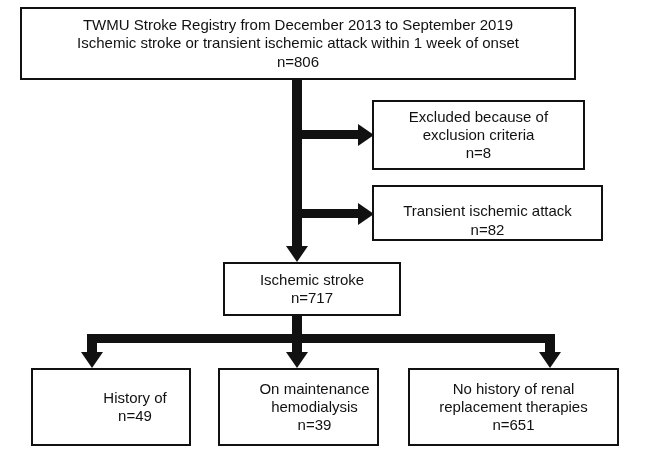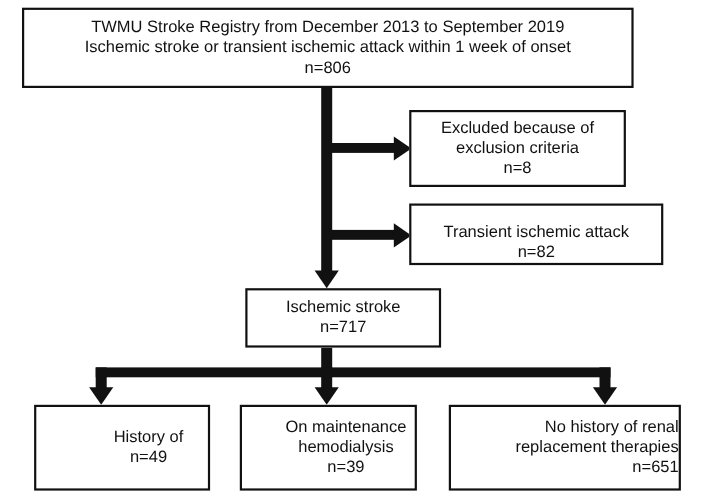--- a/index.html
+++ b/index.html
@@ -28,26 +28,26 @@
     text-align: center;
     color: #111111;
     z-index: 3;
   }
   .node .ln {
     display: block;
     line-height: 1.22;
     white-space: nowrap;
   }
   #node-source   { left: 20px;  top: 7px;   width: 556px; height: 73px;  font-size: 15px; }
-  #node-excluded { left: 372px; top: 100px; width: 197px; height: 70px;  font-size: 15px; }
+  #node-excluded { left: 372px; top: 100px; width: 213px; height: 70px;  font-size: 15px; }
   #node-tia      { left: 372px; top: 185px; width: 231px; height: 56px;  font-size: 15px; justify-content: flex-end; }
   #node-ischemic { left: 223px; top: 262px; width: 178px; height: 54px;  font-size: 15px; }
   #node-transplant { left: 31px;  top: 368px; width: 160px; height: 78px; font-size: 15px; padding-left: 48px; }
   #node-dialysis   { left: 218px; top: 368px; width: 161px; height: 78px; font-size: 15px; padding-left: 32px; }
-  #node-nortt      { left: 408px; top: 368px; width: 211px; height: 78px; font-size: 15px; align-items: flex-end; }
+  #node-nortt      { left: 408px; top: 368px; width: 211px; height: 78px; font-size: 15px; }
 
   .conn {
     position: absolute;
     background: #111111;
     z-index: 1;
   }
   .arrowhead {
     position: absolute;
     width: 0;
     height: 0;

